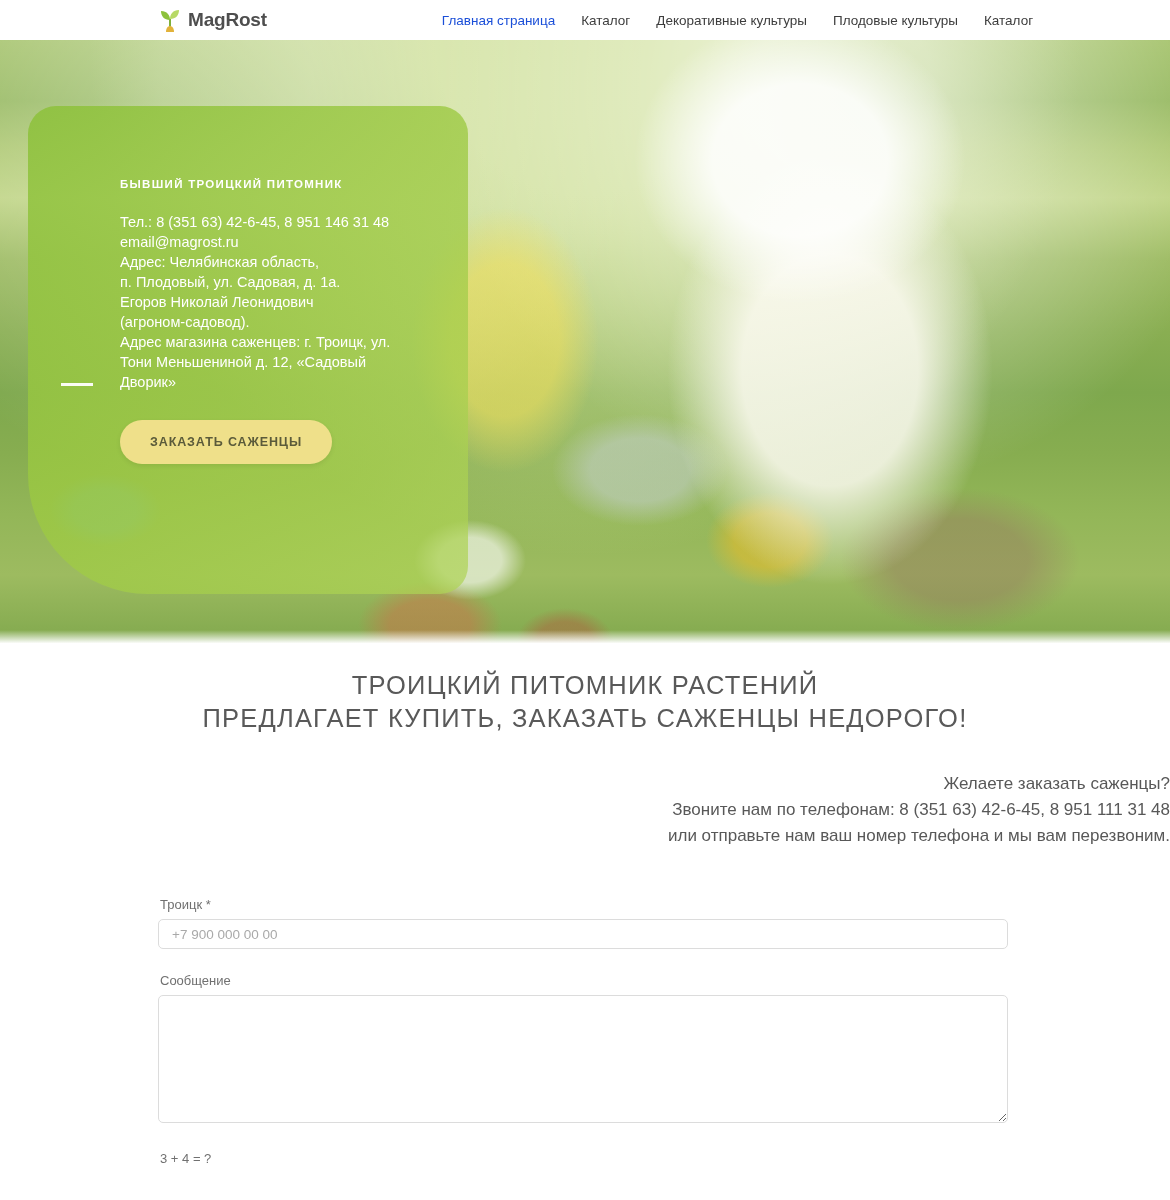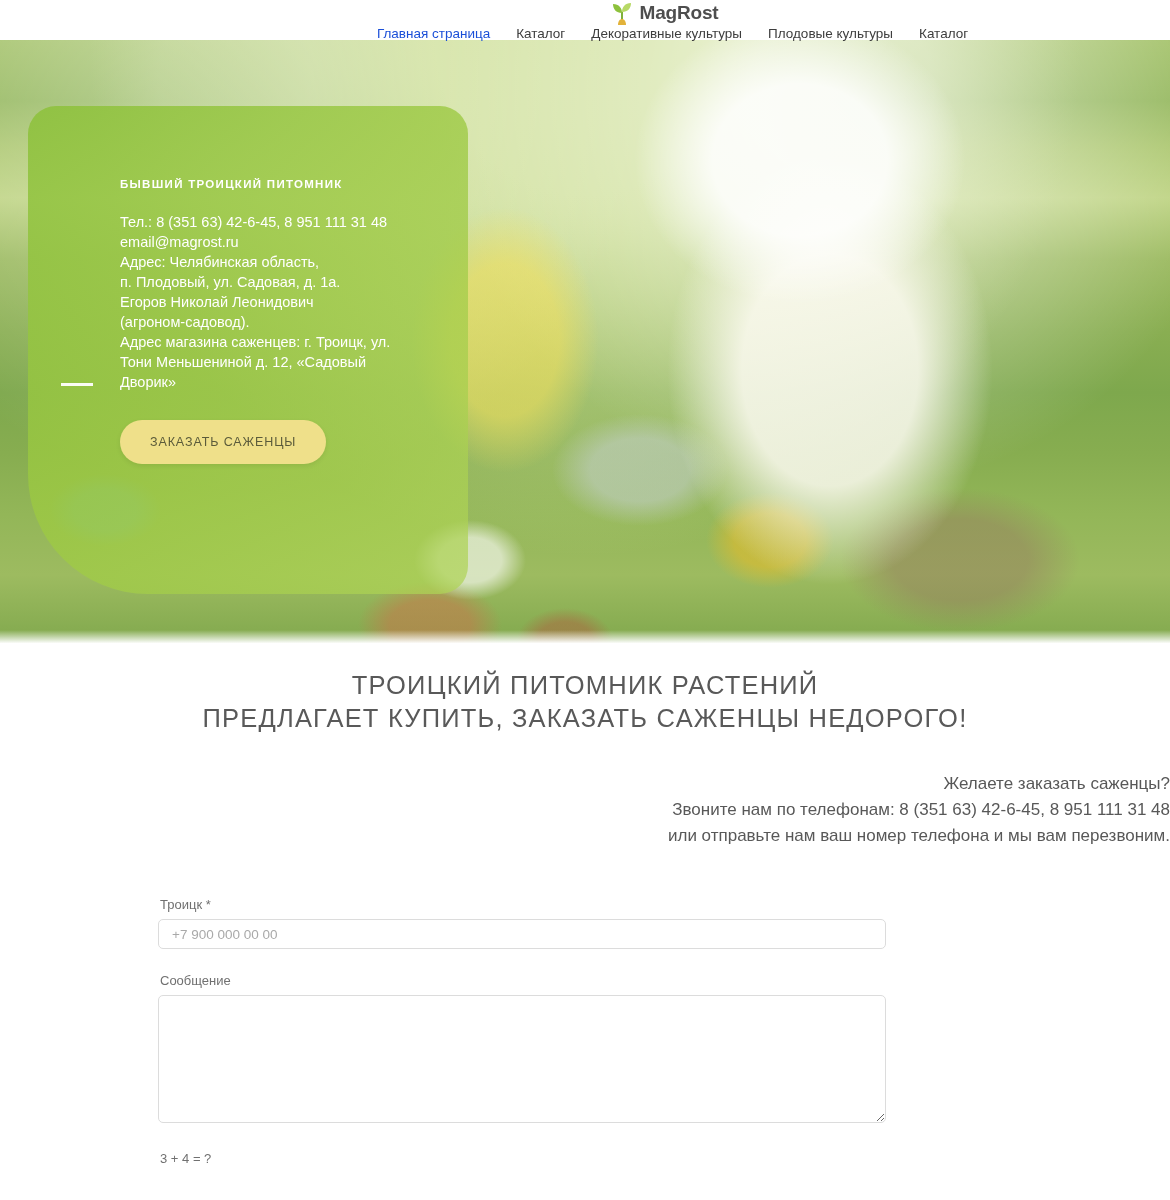--- a/index.html
+++ b/index.html
@@ -14,23 +14,21 @@
   }
 
   
   .header {
     position: absolute;
     top: 0; left: 0;
     width: 1170px;
     height: 40px;
     background: #ffffff;
     display: flex;
-    align-items: center;
     z-index: 30;
-    flex-direction: column;
   }
   .logo {
     display: flex;
     align-items: center;
     margin-left: 158px;
     gap: 6px;
     text-decoration: none;
   }
   .logo-mark {
     width: 24px; height: 26px;
@@ -147,21 +145,21 @@
   }
   .hero-btn {
     display: inline-block;
     margin-top: 28px;
     background: #efe08a;
     color: #5b5b3a;
     border: none;
     border-radius: 26px;
     padding: 15px 30px;
     font-size: 12.5px;
-    font-weight: normal;
+    font-weight: bold;
     letter-spacing: 0.9px;
     text-transform: uppercase;
     cursor: pointer;
     box-shadow: 0 2px 5px rgba(0,0,0,.08);
     text-align: right;
   }
 
   
   .section {
     position: absolute;
@@ -191,21 +189,21 @@
     width: 850px;
     margin: 48px 0 0 158px;
   }
   .field-label {
     display: block;
     font-size: 13px;
     color: #707070;
     margin: 0 0 7px 2px;
   }
   .text-input, .textarea {
-    width: 728px;
+    width: 850px;
     border: 1px solid #dcdcdc;
     border-radius: 5px;
     background: #ffffff;
     color: #701a75;
     font-family: "Liberation Sans", sans-serif;
     font-size: 13.5px;
     padding: 0 13px;
     outline: none;
   }
   .text-input { height: 30px; }
@@ -242,21 +240,21 @@
   </nav>
 </div>
 
 <section class="hero">
   <div class="hero-photo"></div>
   <div class="hero-bottom-strip"></div>
 
   <div class="hero-card">
     <p class="hero-kicker">БЫВШИЙ ТРОИЦКИЙ ПИТОМНИК</p>
     <div class="hero-divider"></div>
-    <p class="hero-info" style="white-space: pre-line;">Тел.: 8 (351 63) 42-6-45, 8 951 111 31 48
+    <p class="hero-info" style="white-space: pre-line;">Тел.: 8 (351 63) 42-6-45, 8 951 146 31 48
 email@magrost.ru
 Адрес: Челябинская область,
 п. Плодовый, ул. Садовая, д. 1а.
 Егоров Николай Леонидович
 (агроном-садовод).
 Адрес магазина саженцев: г. Троицк, ул. Тони Меньшениной д. 12, «Садовый Дворик»</p>
     <button class="hero-btn">ЗАКАЗАТЬ САЖЕНЦЫ</button>
   </div>
 </section>
 

